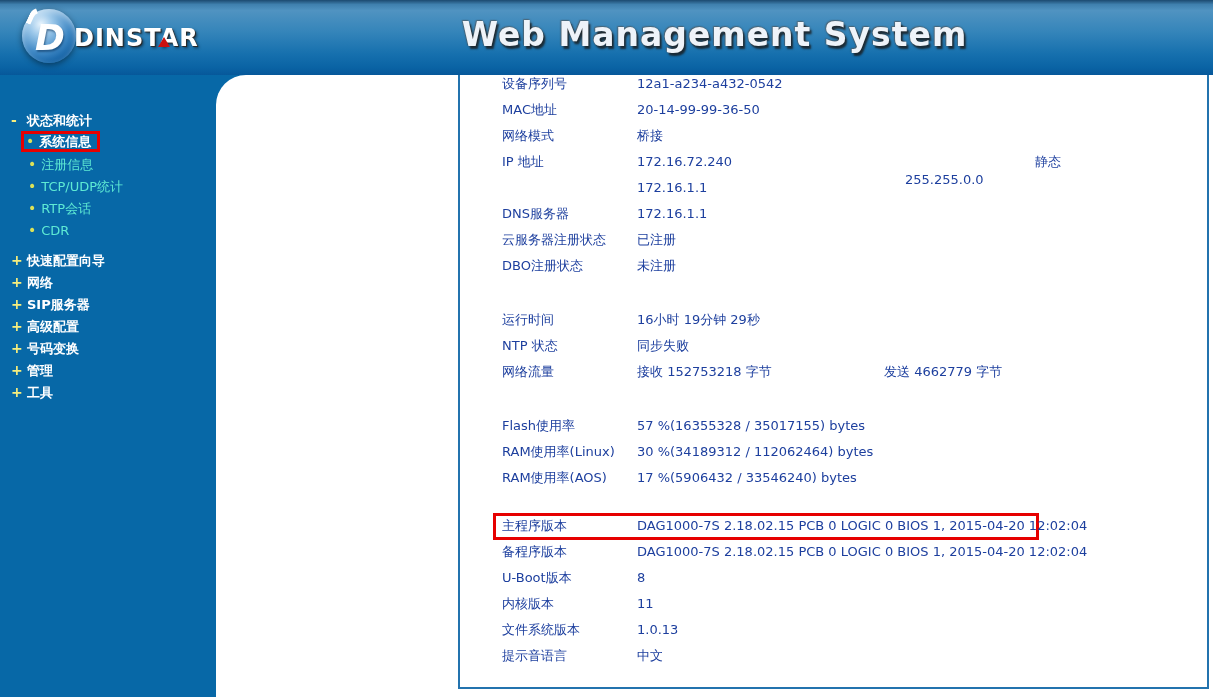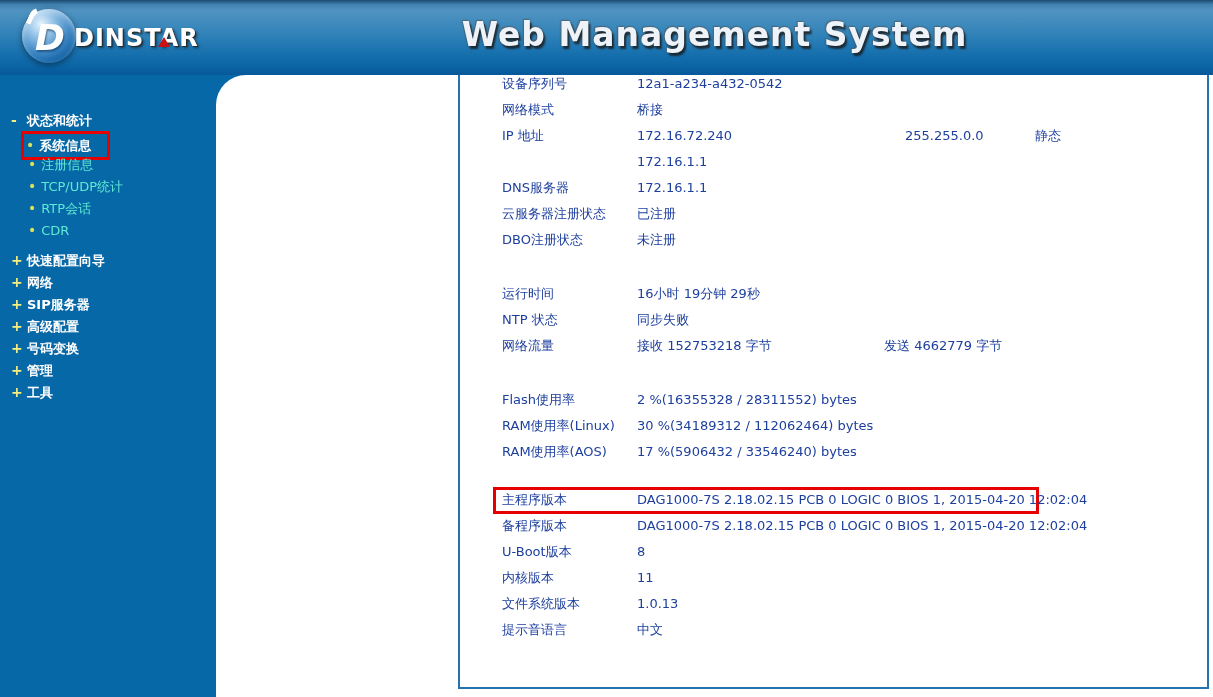--- a/index.html
+++ b/index.html
@@ -55,21 +55,21 @@
   .menu-item.sub + .menu-item.top{margin-top:8px;}
   .marker{
     display:inline-block;width:16px;padding-left:11px;
     color:var(--marker-yellow,#f7ee7d);font-weight:bold;font-size:14px;
   }
   .menu-item.sub{padding-left:26px;font-size:13px;}
   .sub-inner{display:inline-block;padding:0 5px 0 2px;}
   .bullet{color:#dce258;font-size:14px;margin-right:5px;}
   .slabel{color:#5eead4;}
   .sub-inner.sel .slabel{color:#ffffff;font-weight:bold;}
-  .sub-inner.hl{border:3px solid var(--accent-red,#e60000);padding:0 16px 0 2px;margin-left:-5px;line-height:23px;}
+  .sub-inner.hl{border:3px solid var(--accent-red,#e60000);padding:0 6px 0 2px;margin-left:-5px;line-height:15px;}
   
   .content-wrap{
     position:absolute;left:216px;top:75px;width:997px;height:622px;
     background:var(--sidebar-bg,#0768a7);
   }
   .content{
     width:100%;height:100%;background:#ffffff;
     border-top-left-radius:30px;position:relative;
   }
   .info-box{
@@ -127,27 +127,31 @@
 <div class="content-wrap">
   <div class="content">
     <div class="info-box">
       <div class="rows" id="rows">
           <div class="section s1">
             <div class="row">
               <span class="label">设备序列号</span>
               <span class="value">12a1-a234-a432-0542</span>
             </div>
             <div class="row">
+              <span class="label">MAC地址</span>
+              <span class="value">20-14-99-99-36-50</span>
+            </div>
+            <div class="row">
               <span class="label">网络模式</span>
               <span class="value">桥接</span>
             </div>
             <div class="row">
               <span class="label">IP 地址</span>
               <span class="value">172.16.72.240</span>
-              <span class="v2" style="left: 445px;">255.255.0.0</span>
+              <span class="v2" style="left: 445px; margin-top: 18px;">255.255.0.0</span>
               <span class="v3">静态</span>
             </div>
             <div class="row">
               <span class="label"></span>
               <span class="value">172.16.1.1</span>
             </div>
             <div class="row">
               <span class="label">DNS服务器</span>
               <span class="value">172.16.1.1</span>
             </div>
@@ -171,21 +175,21 @@
             </div>
             <div class="row">
               <span class="label">网络流量</span>
               <span class="value">接收  152753218 字节</span>
               <span class="v2" style="left: 424px;">发送  4662779 字节</span>
             </div>
           </div>
           <div class="section s3">
             <div class="row">
               <span class="label">Flash使用率</span>
-              <span class="value">2 %(16355328 / 28311552) bytes</span>
+              <span class="value">57 %(16355328 / 35017155) bytes</span>
             </div>
             <div class="row">
               <span class="label">RAM使用率(Linux)</span>
               <span class="value">30 %(34189312 / 112062464) bytes</span>
             </div>
             <div class="row">
               <span class="label">RAM使用率(AOS)</span>
               <span class="value">17 %(5906432 / 33546240) bytes</span>
             </div>
           </div>

